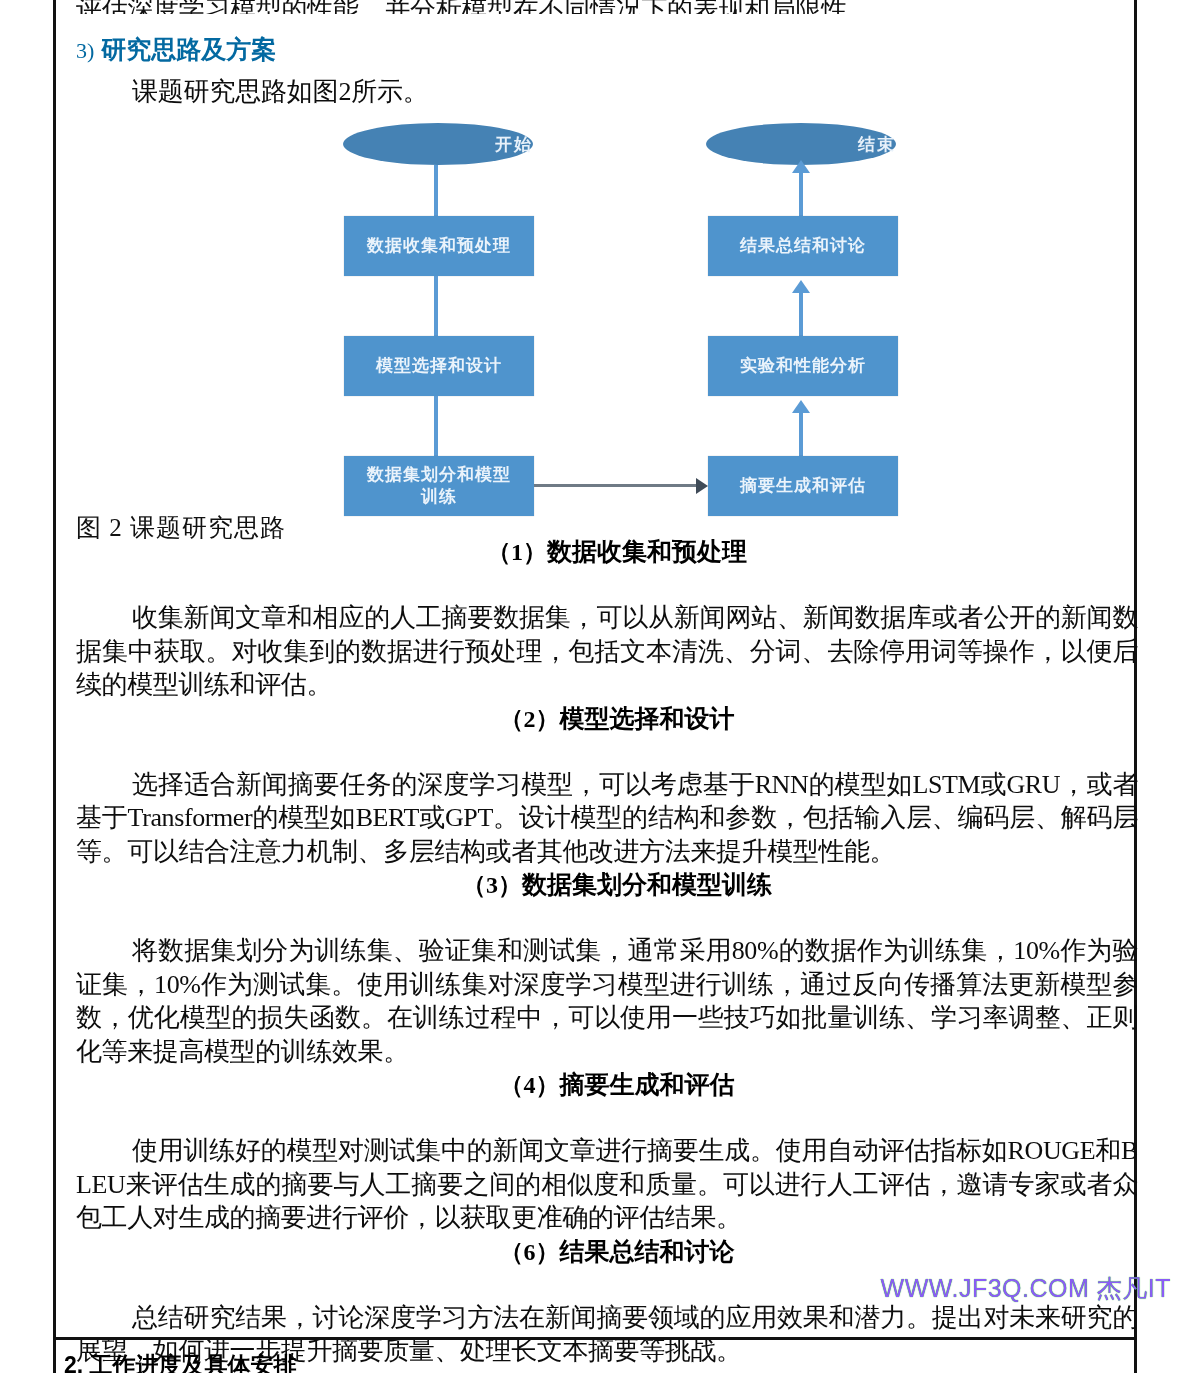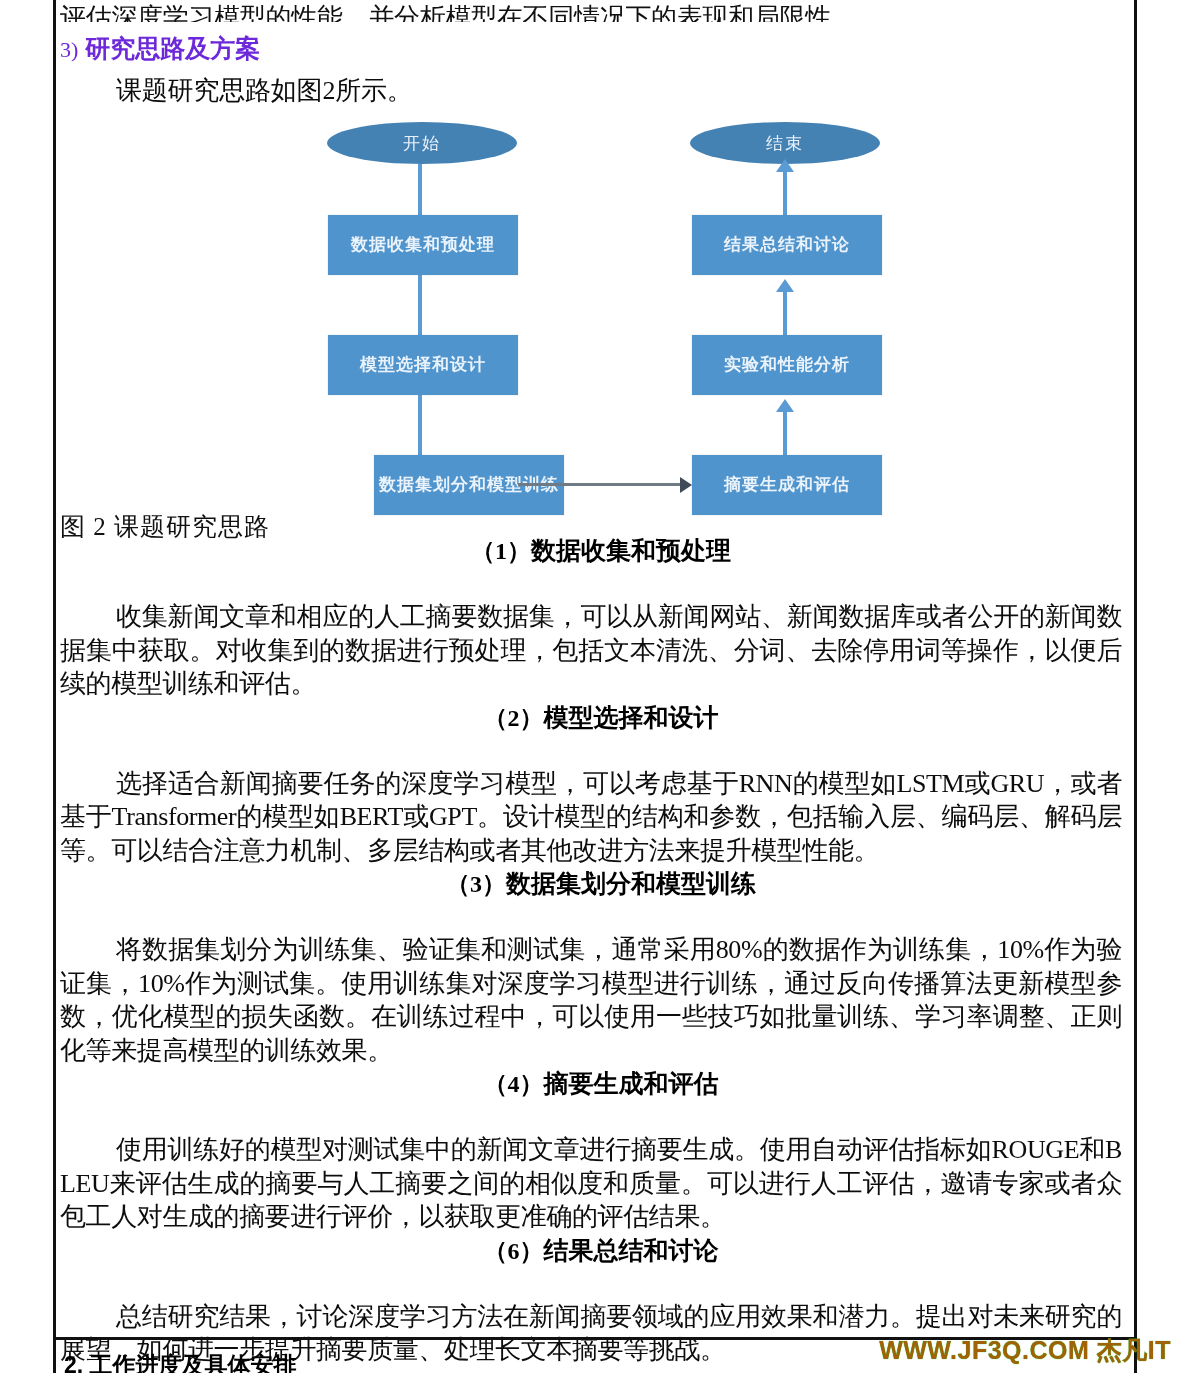--- a/index.html
+++ b/index.html
@@ -15,46 +15,46 @@
     position:absolute;
     left:53px; top:-6px;
     width:1084px; height:1379px;
     border-left:3px solid #111;
     border-right:3px solid #111;
     box-sizing:border-box;
     background:#fff;
   }
   #content{
     position:absolute;
-    left:52px; top:0;
+    left:68px; top:0;
     width:1078px; height:973px;
     box-sizing:border-box;
-    padding:12px 8px;
+    padding:4px 8px;
   }
 
   
   .cut-top{
     height:18px;
     overflow:hidden;
     font-size:26px;
     line-height:26px;
     letter-spacing:-0.3px;
     color:#101010;
     margin-top:-8px;
     white-space:nowrap;
     font-family:"Liberation Sans", sans-serif;
   }
 
   .sec-head{
     font-family:"Liberation Sans", sans-serif;
     font-weight:bold;
     font-size:25px;
     line-height:30px;
-    color:#6d28d9;
-    margin-top:11px;
+    color:#0369a1;
+    margin-top:20px;
     white-space:nowrap;
   }
   .sec-head .num{
     font-family:"Liberation Serif", serif;
     font-weight:normal;
     font-size:22px;
   }
 
   .lead{
     font-size:26px;
@@ -85,27 +85,27 @@
     justify-content:center;
     text-align:center;
     line-height:22px;
     box-shadow:0 0 1px rgba(0,0,0,.25);
   }
   .fc-oval{
     position:absolute;
     background:#4582b4;
     color:#e8f1fa;
     font-family:"Liberation Sans", sans-serif;
-    font-weight:normal;
+    font-weight:bold;
     font-size:17px;
     letter-spacing:2px;
     border-radius:50% / 50%;
     display:flex;
     align-items:center;
-    justify-content:center;
+    justify-content:flex-end;
     text-align:center;
   }
   .arrow-v{
     position:absolute;
     width:4px;
     background:#5b9bd5;
   }
   .arrow-head-d{
     position:absolute;
     width:0;height:0;
@@ -190,25 +190,25 @@
     font-family:"Liberation Sans", sans-serif;
     font-weight:bold;
     font-size:23px;
     line-height:30px;
     color:#000;
     white-space:nowrap;
   }
   #watermark{
     position:absolute;
     right:8px;
-    top:1334px;
-    font-family:"Liberation Sans", sans-serif;
-    font-weight:bold;
+    top:1272px;
+    font-family:"Liberation Sans", sans-serif;
+    font-weight:normal;
     font-size:25px;
-    color:#a16207;
+    color:#8b5cf6;
     letter-spacing:0.5px;
     white-space:nowrap;
     text-shadow:0 0 1px #0b0;
   }
 </style>
 </head>
 <body>
 
 <div id="page-frame"></div>
 
@@ -239,21 +239,21 @@
     <div class="arrow-v" style="left:358px;top:161px;height:95px;"></div>
     <div class="arrow-head-d" style="left:351px;top:248px;"></div>
 
     <div class="fc-box" style="left:268px;top:221px;width:190px;height:60px;">
       <span>模型选择和设计</span>
     </div>
 
     <div class="arrow-v" style="left:358px;top:281px;height:95px;"></div>
     <div class="arrow-head-d" style="left:351px;top:368px;"></div>
 
-    <div class="fc-box" style="left:268px;top:341px;width:190px;height:60px;margin-left:46px;">
+    <div class="fc-box" style="left:268px;top:341px;width:190px;height:60px;flex-direction:column;">
       <span>数据集划分和模型</span>
       <span>训练</span>
     </div>
 
     <div class="arrow-h" style="left:458px;top:369px;width:170px;"></div>
     <div class="arrow-head-r" style="left:620px;top:363px;"></div>
 
     <div class="fc-oval" style="left:630px;top:8px;width:190px;height:42px;">
       <span>结束</span>
     </div>

